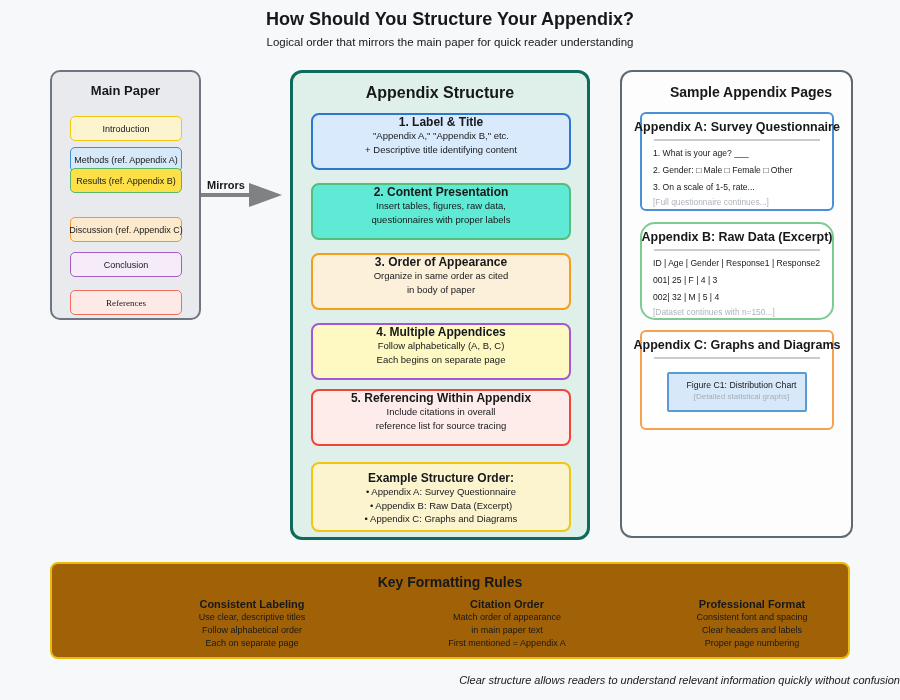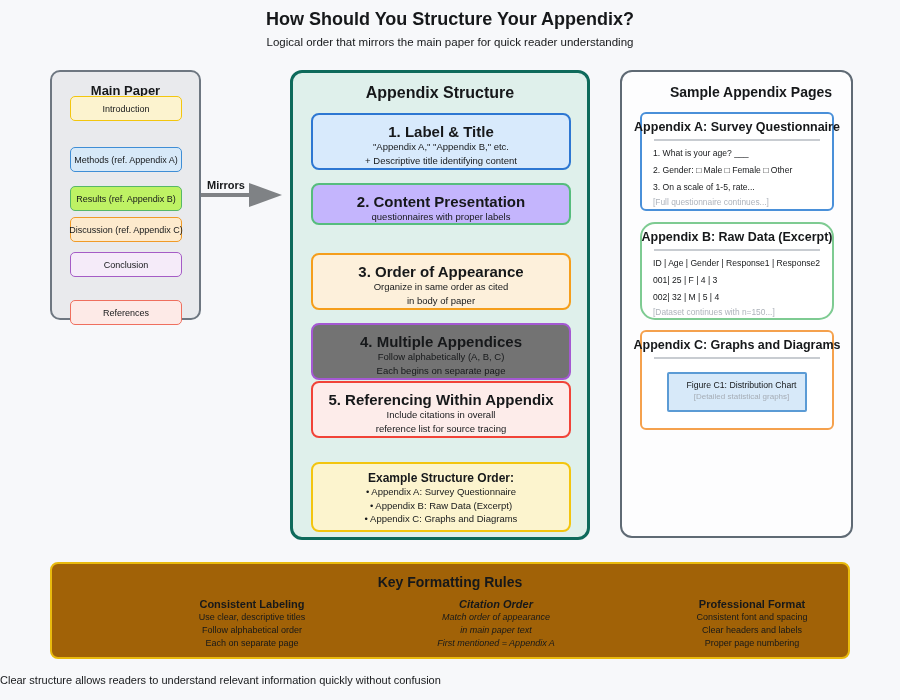--- a/index.html
+++ b/index.html
@@ -17,21 +17,21 @@
   .page-title {
     position: absolute; top: 9px; left: 0; width: 100%;
     text-align: center; font-size: 18px; font-weight: bold;
   }
   .page-subtitle {
     position: absolute; top: 36px; left: 0; width: 100%;
     text-align: center; font-size: 11.5px;
   }
   .page-footer {
     position: absolute; top: 674px; left: 0; width: 100%;
-    text-align: left; font-size: 11px; 
+    text-align: right; font-size: 11px; font-style: italic;
   }
 
   
   .panel { position: absolute; border-style: solid; }
 
   
   .left-panel {
     left: 50px; top: 70px; width: 151px; height: 250px;
     border-width: 2px; border-radius: 10px;
   }
@@ -62,21 +62,21 @@
     left: 290px; top: 70px; width: 300px; height: 470px;
     border-width: 3px; border-radius: 12px;
   }
   .center-panel h2 {
     margin-top: 11px; text-align: center; font-size: 16px; font-weight: bold;
   }
   .as-box {
     position: absolute; left: 18px; width: 260px;
     border: 2px solid; border-radius: 8px; text-align: center;
   }
-  .as-box-title { margin-top: 8px; font-size: 15px; font-weight: bold; }
+  .as-box-title { margin-top: 0; font-size: 12px; font-weight: bold; }
   .as-box-line { font-size: 9.5px; line-height: 13.5px; }
   .as-box-line:first-of-type { margin-top: 3px; }
   .as-box.example .as-box-title { margin-top: 7px; font-size: 12px; }
   .as-box.example .as-box-line:first-of-type { margin-top: 5px; }
 
   
   .right-panel {
     left: 620px; top: 70px; width: 233px; height: 468px;
     border-width: 2px; border-radius: 12px;
   }
@@ -104,75 +104,76 @@
   
   .bottom-panel {
     left: 50px; top: 562px; width: 800px; height: 97px;
     border-width: 2.5px; border-radius: 8px;
   }
   .bottom-panel h2 {
     margin-top: 10px; text-align: center; font-size: 14px; font-weight: bold;
   }
   .kfr-col { position: absolute; top: 34px; width: 250px; text-align: center; }
   .kfr-col-1 { left: 75px; }
-  .kfr-col-2 { left: 319px; font-style: italic; }
+  .kfr-col-2 { left: 330px; }
   .kfr-col-3 { left: 575px; }
   .kfr-heading { font-size: 11px; font-weight: bold; }
   .kfr-line { margin-top: 2px; font-size: 9px; line-height: 11px; }
   .kfr-line:first-of-type { margin-top: 6px; }
 </style>
 </head>
 <body style="background: rgb(247, 248, 250);">
 
 <div class="canvas">
 
   <div class="page-title">How Should You Structure Your Appendix?</div>
   <div class="page-subtitle">Logical order that mirrors the main paper for quick reader understanding</div>
 
   <section class="panel left-panel" style="background-color: rgb(233, 234, 237); border-color: rgb(110, 119, 129);">
     <h2>Main Paper</h2>
-    <div class="mp-item" style="top: 24px; background-color: rgb(252, 243, 207); border-color: rgb(243, 198, 14);">Introduction</div>
+    <div class="mp-item" style="top: 44px; background-color: rgb(252, 243, 207); border-color: rgb(243, 198, 14);">Introduction</div>
     <div class="mp-item" style="top: 75px; background-color: rgb(215, 233, 248); border-color: rgb(63, 142, 214);">Methods (ref. Appendix A)</div>
-    <div class="mp-item" style="top: 114px; background-color: #bef264; border-color: rgb(87, 184, 104);">Results (ref. Appendix B)</div>
+    <div class="mp-item" style="top: 96px; background-color: #fde047; border-color: rgb(87, 184, 104);">Results (ref. Appendix B)</div>
     <div class="mp-item" style="top: 145px; background-color: rgb(253, 234, 205); border-color: rgb(240, 155, 40);">Discussion (ref. Appendix C)</div>
     <div class="mp-item" style="top: 180px; background-color: rgb(245, 235, 249); border-color: rgb(165, 92, 198);">Conclusion</div>
-    <div class="mp-item" style="top: 228px; background-color: rgb(253, 234, 231); border-color: rgb(239, 111, 94);">References</div>
+    <div class="mp-item" style="top: 218px; background-color: rgb(253, 234, 231); border-color: rgb(239, 111, 94); font-family: Liberation Serif, serif;">References</div>
   </section>
 
   <div class="arrow-shaft" style="background-color: rgb(127, 130, 133);"></div>
   <div class="arrow-head" style="border-left-color: rgb(127, 130, 133);"></div>
   <div class="arrow-label">Mirrors</div>
 
   <section class="panel center-panel" style="background-color: rgb(223, 240, 235); border-color: rgb(14, 106, 91);">
     <h2>Appendix Structure</h2>
 
     <div class="as-box" style="top: 40px; height: 57px; background-color: rgb(216, 234, 252); border-color: rgb(45, 119, 210);">
       <div class="as-box-title">1. Label &amp; Title</div>
       <div class="as-box-line">"Appendix A," "Appendix B," etc.</div>
       <div class="as-box-line">+ Descriptive title identifying content</div>
     </div>
 
-    <div class="as-box" style="top: 110px; height: 42px; background-color: #c4b5fd; border-color: rgb(86, 189, 125);">
+    <div class="as-box" style="top: 110px; height: 57px; background-color: #5eead4; border-color: rgb(86, 189, 125);">
       <div class="as-box-title">2. Content Presentation</div>
+      <div class="as-box-line">Insert tables, figures, raw data,</div>
       <div class="as-box-line">questionnaires with proper labels</div>
     </div>
 
     <div class="as-box" style="top: 180px; height: 57px; background-color: rgb(253, 240, 219); border-color: rgb(245, 158, 28);">
       <div class="as-box-title">3. Order of Appearance</div>
       <div class="as-box-line">Organize in same order as cited</div>
       <div class="as-box-line">in body of paper</div>
     </div>
 
-    <div class="as-box" style="top: 250px; height: 57px; background-color: #737373; border-color: rgb(164, 88, 210);">
+    <div class="as-box" style="top: 250px; height: 57px; background-color: #fef9c3; border-color: rgb(164, 88, 210);">
       <div class="as-box-title">4. Multiple Appendices</div>
       <div class="as-box-line">Follow alphabetically (A, B, C)</div>
       <div class="as-box-line">Each begins on separate page</div>
     </div>
 
-    <div class="as-box" style="top: 308px; height: 57px; background-color: rgb(253, 236, 234); border-color: rgb(241, 67, 56);">
+    <div class="as-box" style="top: 316px; height: 57px; background-color: rgb(253, 236, 234); border-color: rgb(241, 67, 56);">
       <div class="as-box-title">5. Referencing Within Appendix</div>
       <div class="as-box-line">Include citations in overall</div>
       <div class="as-box-line">reference list for source tracing</div>
     </div>
 
     <div class="as-box example" style="top: 389px; height: 70px; background-color: rgb(252, 244, 206); border-color: rgb(243, 197, 15);">
       <div class="as-box-title">Example Structure Order:</div>
       <div class="as-box-line">• Appendix A: Survey Questionnaire</div>
       <div class="as-box-line">• Appendix B: Raw Data (Excerpt)</div>
       <div class="as-box-line">• Appendix C: Graphs and Diagrams</div>

